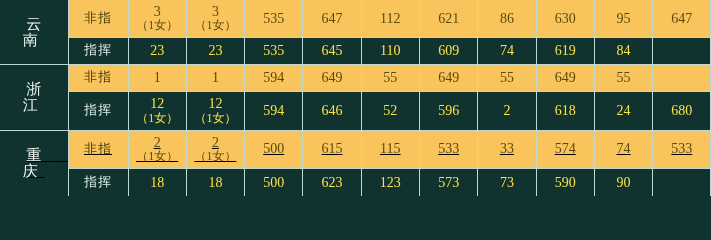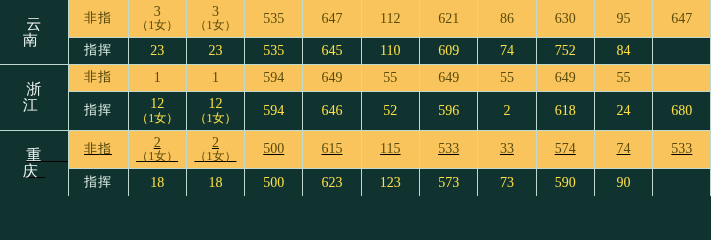--- a/index.html
+++ b/index.html
@@ -93,21 +93,21 @@
       </tr>
       <tr class="r1">
         <td class="type dark">指挥</td>
         <td class="num dark"><span>23</span></td>
         <td class="num dark"><span>23</span></td>
         <td class="num dark"><span>535</span></td>
         <td class="num dark"><span>645</span></td>
         <td class="num dark"><span>110</span></td>
         <td class="num dark"><span>609</span></td>
         <td class="num dark"><span>74</span></td>
-        <td class="num dark"><span>752</span></td>
+        <td class="num dark"><span>619</span></td>
         <td class="num dark"><span>84</span></td>
         <td class="num dark"><span></span></td>
         <td class="num dark"><span></span></td>
       </tr>
       <tr class="r2">
         <td class="prov" rowspan="2">浙　江</td>
         <td class="type orange">非指</td>
         <td class="num orange"><span>1</span></td>
         <td class="num orange"><span>1</span></td>
         <td class="num orange"><span>594</span></td>

